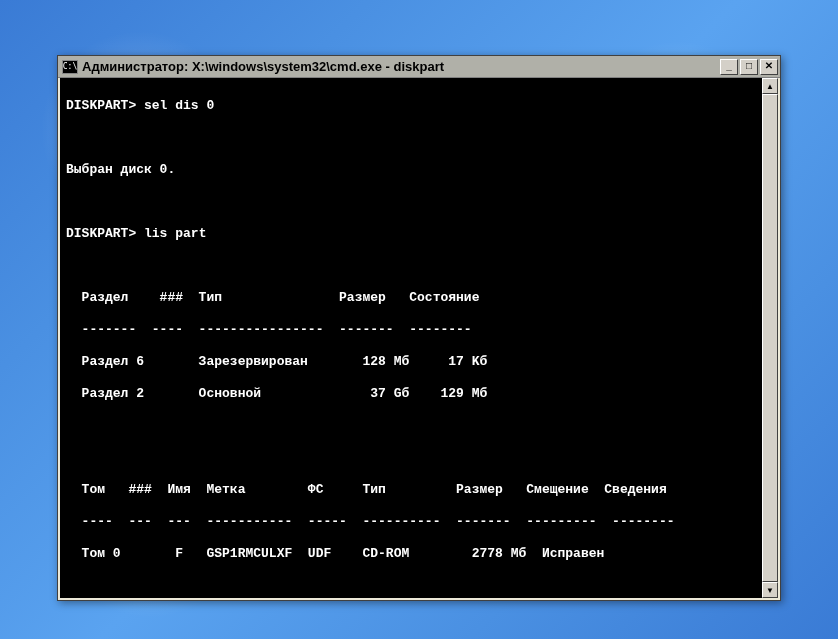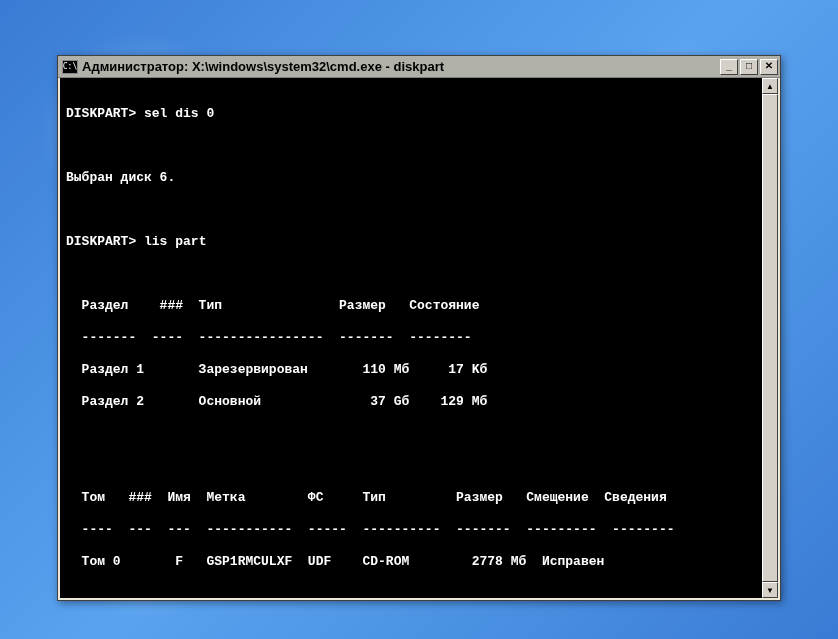--- a/index.html
+++ b/index.html
@@ -74,21 +74,21 @@
       font-weight: bold;
     }
     .terminal {
       position: absolute;
       top: 22px; left: 2px; right: 2px; bottom: 2px;
       background: #000;
       color: #fff;
       font-family: 'Courier New', monospace;
       font-size: 13px;
       line-height: 16px;
-      padding: 12px 6px;
+      padding: 4px 6px;
       font-weight: bold;
       white-space: pre;
       overflow: hidden;
     }
     .terminal-line { white-space: pre; min-height: 16px; }
     .hr-line {
       white-space: pre;
       overflow: hidden;
     }
     @keyframes blink { 50% { opacity: 0; } }
@@ -137,27 +137,27 @@
     <div class="win-buttons">
       <div class="win-btn">_</div>
       <div class="win-btn">□</div>
       <div class="win-btn">✕</div>
     </div>
   </div>
 
   <div class="terminal">
 <div class="terminal-line"><span>DISKPART&gt;</span><span> sel dis 0</span></div>
 <div class="terminal-line"></div>
-<div class="terminal-line">Выбран диск 6.</div>
+<div class="terminal-line">Выбран диск 0.</div>
 <div class="terminal-line"></div>
 <div class="terminal-line"><span>DISKPART&gt;</span><span> lis part</span></div>
 <div class="terminal-line"></div>
 <div class="terminal-line">  Раздел    ###  Тип               Размер   Состояние</div>
 <div class="terminal-line hr-line">  -------  ----  ----------------  -------  --------</div>
-<div class="terminal-line">  Раздел 1       Зарезервирован       110 Mб     17 Kб</div>
+<div class="terminal-line">  Раздел 6       Зарезервирован       128 Mб     17 Kб</div>
 <div class="terminal-line">  Раздел 2       Основной              37 Gб    129 Mб</div>
 <div class="terminal-line"></div>
 <div class="terminal-line"></div>
 <div class="terminal-line">  Том   ###  Имя  Метка        ФС     Тип         Размер   Смещение  Сведения</div>
 <div class="terminal-line hr-line">  ----  ---  ---  -----------  -----  ----------  -------  ---------  --------</div>
 <div class="terminal-line">  Том 0       F   GSP1RMCULXF  UDF    CD-ROM        2778 Mб  Исправен</div>
 
 
 
 

